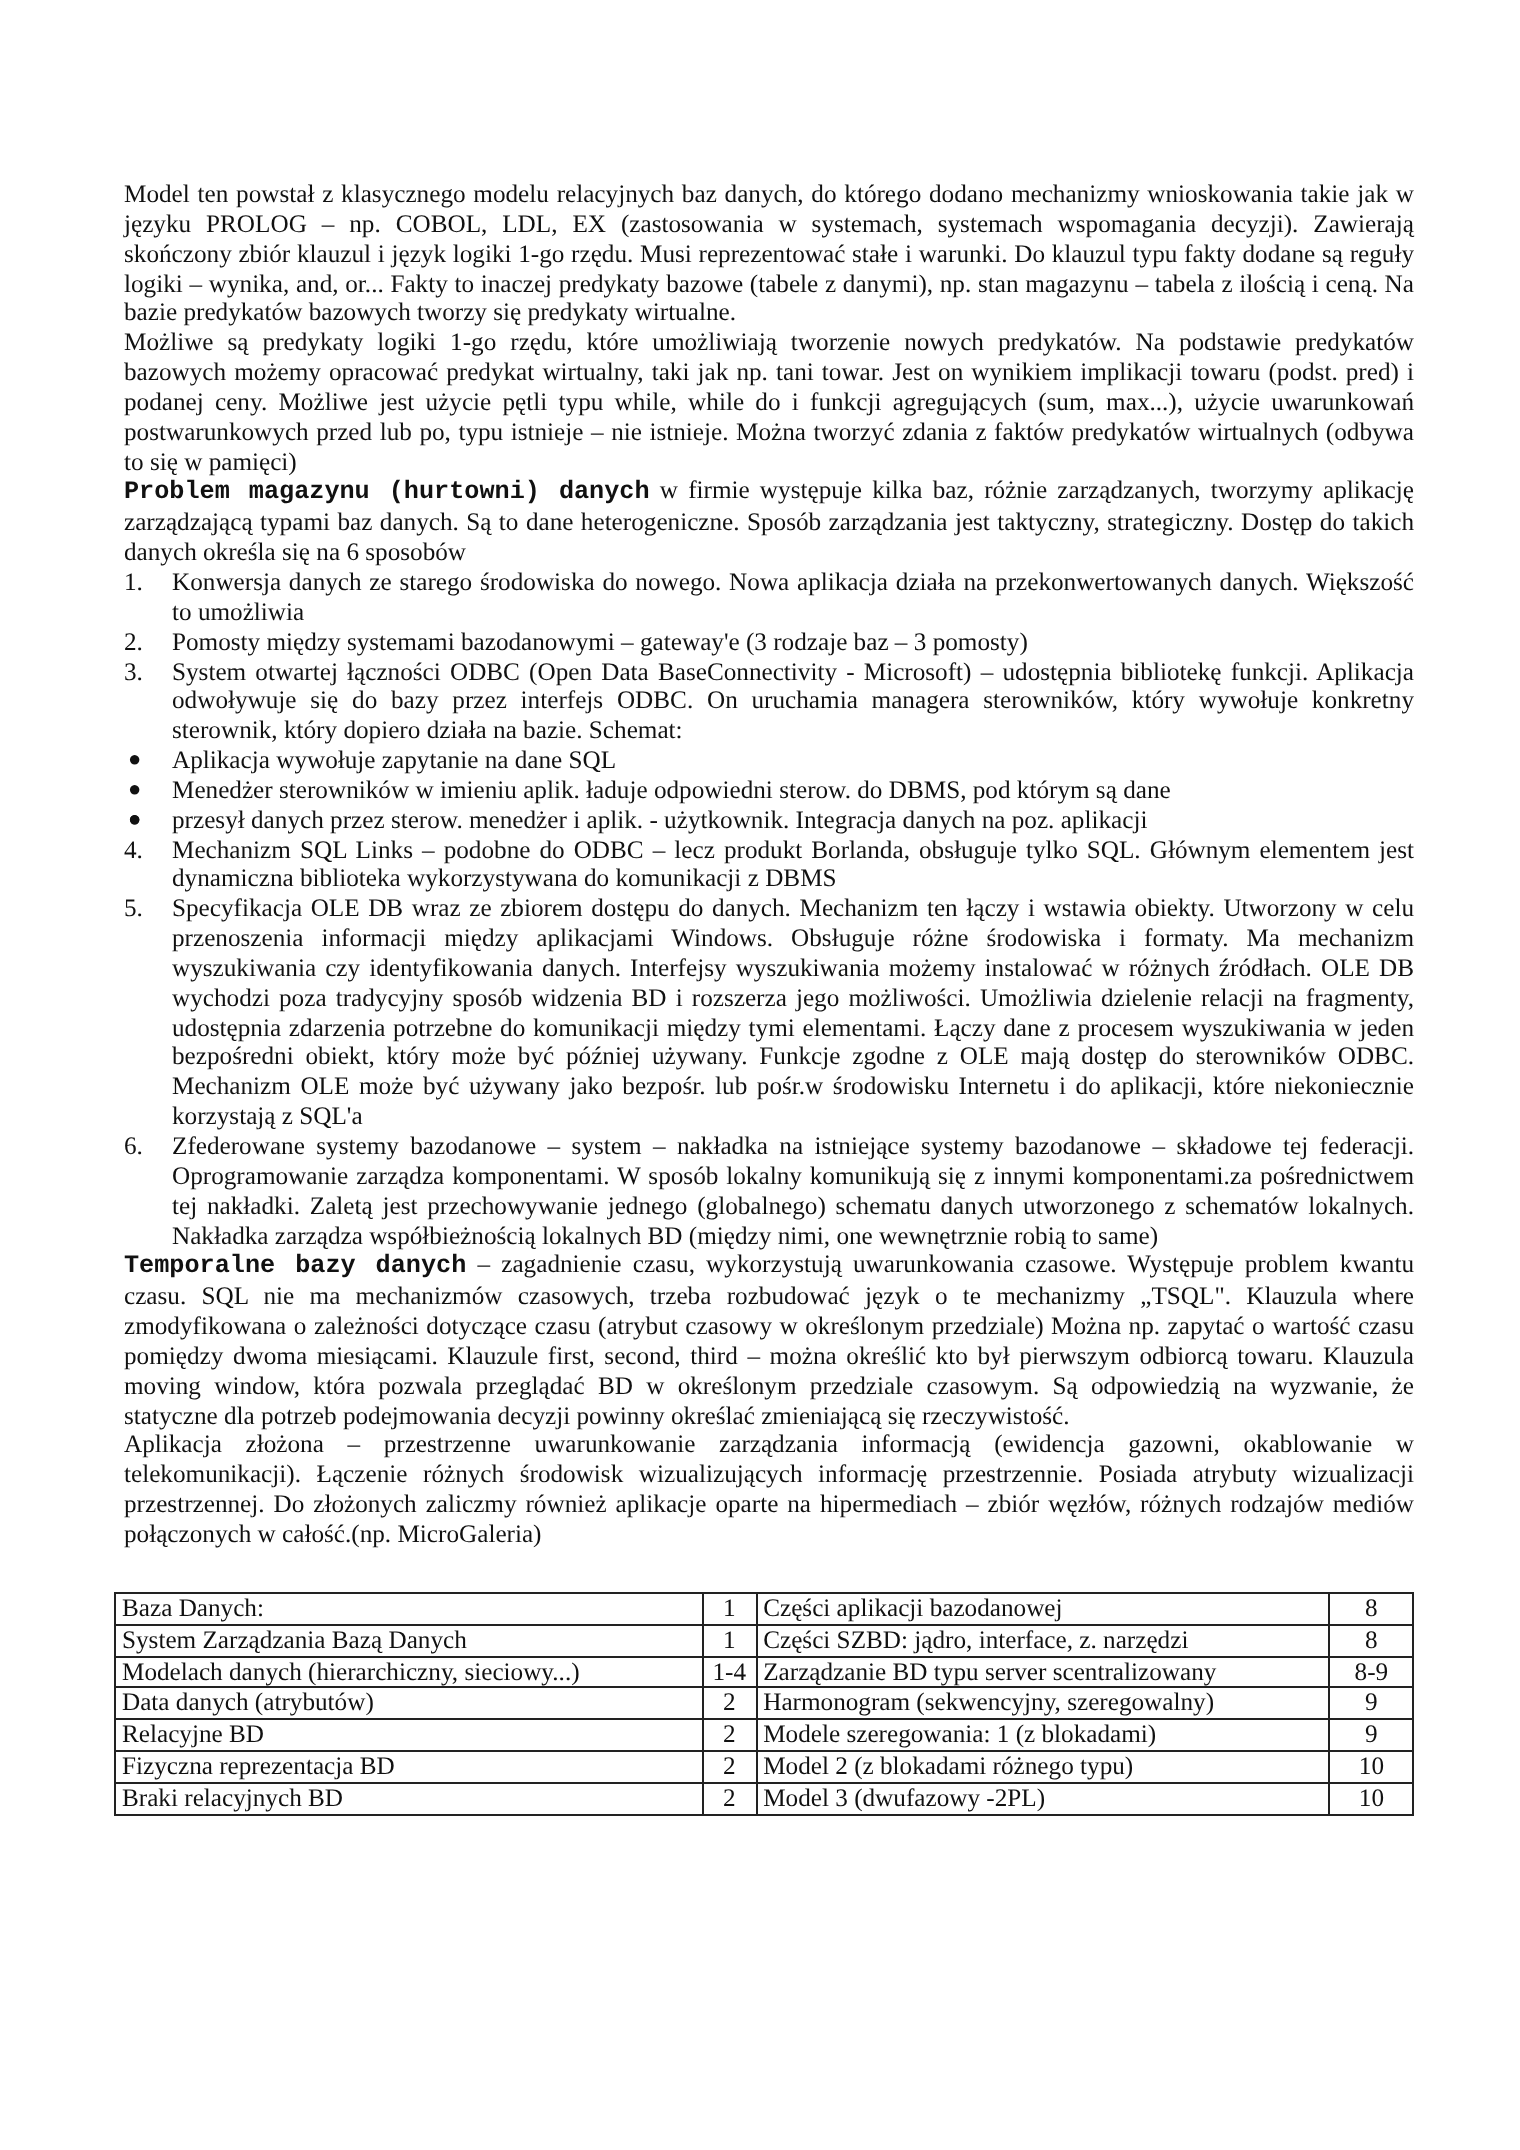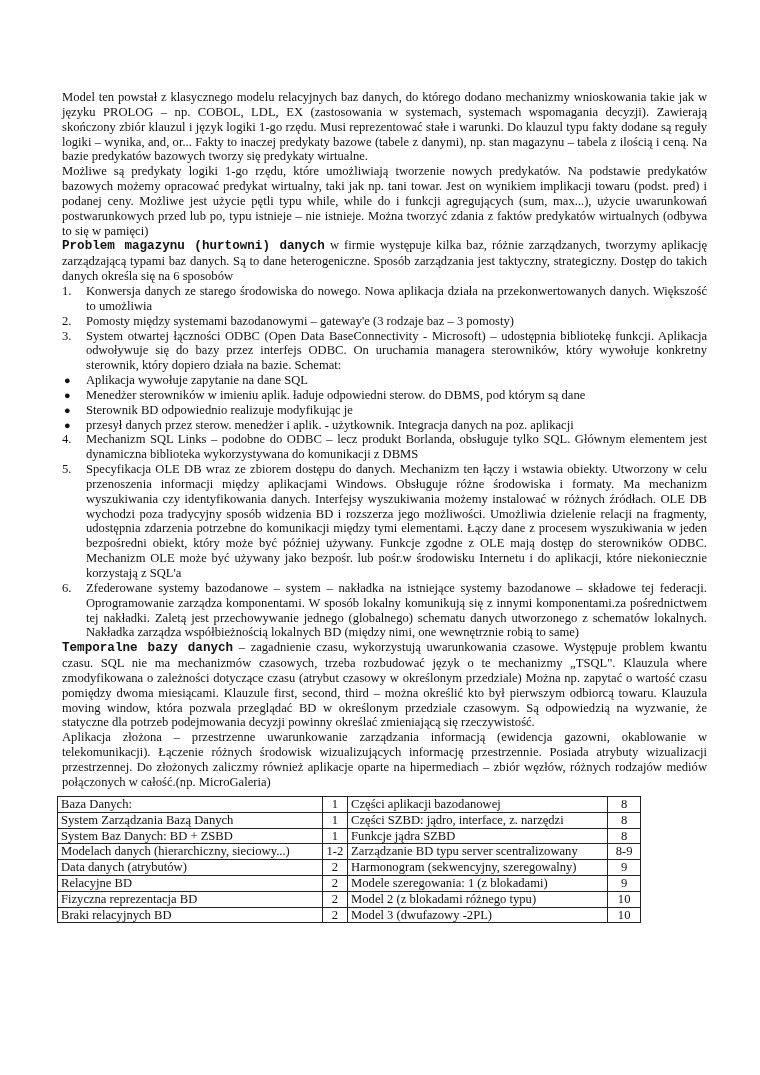--- a/index.html
+++ b/index.html
@@ -11,21 +11,21 @@
   }
   .p { text-align: justify; margin: 0; }
   .title { text-decoration: underline; margin: 0; }
   b { font-weight: bold; font-family: Liberation Mono, monospace; }
   ol, ul { margin: 0; padding: 0; list-style: none; }
   .li { position: relative; padding-left: 24px; text-align: justify; }
   .li .num { position: absolute; left: 0; top: 0; }
   .li .bullet { position: absolute; left: 2px; top: 0; font-size: 11px; }
   table.tbl {
     position: absolute; left: -5px; top: 706px;
-    border-collapse: collapse; width: 584px;
+    border-collapse: collapse; width: 650px;
     font-family: "Liberation Serif", "DejaVu Serif", serif; font-size: 12.6px;
   }
   table.tbl td { border: 1px solid #222; padding: 0 3px; height: 14.8px; line-height: 14.8px; white-space: nowrap; }
   td.c1 { width: 288px; }
   td.c2 { width: 20px; text-align: center; }
   td.c3 { width: 281px; }
   td.c4 { width: 35px; text-align: center; }
 </style>
 </head>
 <body>
@@ -37,21 +37,21 @@
 
   <ol>
     <li class="li"><span class="num">1.</span><span>Konwersja danych ze starego środowiska do nowego. Nowa aplikacja działa na przekonwertowanych danych. Większość to umożliwia</span></li>
     <li class="li"><span class="num">2.</span><span>Pomosty między systemami bazodanowymi – gateway'e (3 rodzaje baz – 3 pomosty)</span></li>
     <li class="li"><span class="num">3.</span><span>System otwartej łączności ODBC (Open Data BaseConnectivity - Microsoft) – udostępnia bibliotekę funkcji. Aplikacja odwoływuje się do bazy przez interfejs ODBC. On uruchamia managera sterowników, który wywołuje konkretny sterownik, który dopiero działa na bazie. Schemat:</span></li>
   </ol>
 
   <ul>
     <li class="li"><span class="bullet">●</span><span>Aplikacja wywołuje zapytanie na dane SQL</span></li>
     <li class="li"><span class="bullet">●</span><span>Menedżer sterowników w imieniu aplik. ładuje odpowiedni sterow. do DBMS, pod którym są dane</span></li>
-    <li class="li"><span class="bullet">●</span><span>Sterownik BD odpowiednio realizuje modyfikując je</span></li>
+    <li class="li"><span class="bullet">●</span></li>
     <li class="li"><span class="bullet">●</span><span>przesył danych przez sterow. menedżer i aplik. - użytkownik. Integracja danych na poz. aplikacji</span></li>
   </ul>
 
   <ol>
     <li class="li"><span class="num">4.</span><span>Mechanizm SQL Links – podobne do ODBC – lecz produkt Borlanda, obsługuje tylko SQL. Głównym elementem jest dynamiczna biblioteka wykorzystywana do komunikacji z DBMS</span></li>
     <li class="li"><span class="num">5.</span><span>Specyfikacja OLE DB wraz ze zbiorem dostępu do danych. Mechanizm ten łączy i wstawia obiekty. Utworzony w celu przenoszenia informacji między aplikacjami Windows. Obsługuje różne środowiska i formaty. Ma mechanizm wyszukiwania czy identyfikowania danych. Interfejsy wyszukiwania możemy instalować w różnych źródłach. OLE DB wychodzi poza tradycyjny sposób widzenia BD i rozszerza jego możliwości. Umożliwia dzielenie relacji na fragmenty, udostępnia zdarzenia potrzebne do komunikacji między tymi elementami. Łączy dane z procesem wyszukiwania w jeden bezpośredni obiekt, który może być później używany. Funkcje zgodne z OLE mają dostęp do sterowników ODBC. Mechanizm OLE może być używany jako bezpośr. lub pośr.w środowisku Internetu i do aplikacji, które niekoniecznie korzystają z SQL'a</span></li>
     <li class="li"><span class="num">6.</span><span>Zfederowane systemy bazodanowe – system – nakładka na istniejące systemy bazodanowe – składowe tej federacji. Oprogramowanie zarządza komponentami. W sposób lokalny komunikują się z innymi komponentami.za pośrednictwem tej nakładki. Zaletą jest przechowywanie jednego (globalnego) schematu danych utworzonego z schematów lokalnych. Nakładka zarządza współbieżnością lokalnych BD (między nimi, one wewnętrznie robią to same)</span></li>
   </ol>
 
   <p class="p"><b>Temporalne bazy danych</b><span> – zagadnienie czasu, wykorzystują uwarunkowania czasowe. Występuje problem kwantu czasu. SQL nie ma mechanizmów czasowych, trzeba rozbudować język o te mechanizmy „TSQL". Klauzula where zmodyfikowana o zależności dotyczące czasu (atrybut czasowy w określonym przedziale) Można np. zapytać o wartość czasu pomiędzy dwoma miesiącami. Klauzule first, second, third – można określić kto był pierwszym odbiorcą towaru. Klauzula moving window, która pozwala przeglądać BD w określonym przedziale czasowym. Są odpowiedzią na wyzwanie, że statyczne dla potrzeb podejmowania decyzji powinny określać zmieniającą się rzeczywistość.</span></p>
@@ -65,28 +65,22 @@
           <td class="c3">Części aplikacji bazodanowej</td>
           <td class="c4">8</td>
         </tr>
       <tr>
           <td class="c1">System Zarządzania Bazą Danych</td>
           <td class="c2">1</td>
           <td class="c3">Części SZBD: jądro, interface, z. narzędzi</td>
           <td class="c4">8</td>
         </tr>
       <tr>
-          <td class="c1">System Baz Danych: BD + ZSBD</td>
-          <td class="c2">1</td>
-          <td class="c3">Funkcje jądra SZBD</td>
-          <td class="c4">8</td>
-        </tr>
-      <tr>
           <td class="c1">Modelach danych (hierarchiczny, sieciowy...)</td>
-          <td class="c2">1-2</td>
+          <td class="c2">1-4</td>
           <td class="c3">Zarządzanie BD typu server scentralizowany</td>
           <td class="c4">8-9</td>
         </tr>
       <tr>
           <td class="c1">Data danych (atrybutów)</td>
           <td class="c2">2</td>
           <td class="c3">Harmonogram (sekwencyjny, szeregowalny)</td>
           <td class="c4">9</td>
         </tr>
       <tr>

